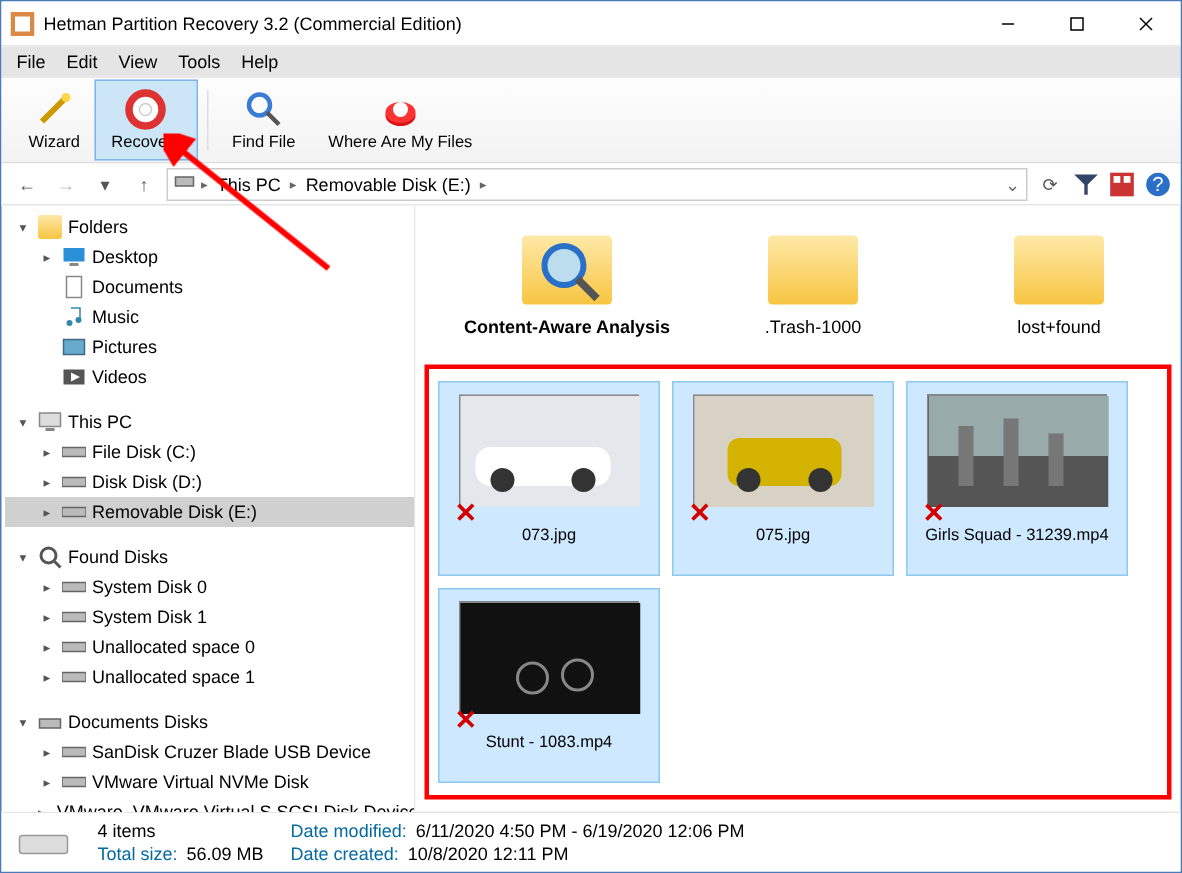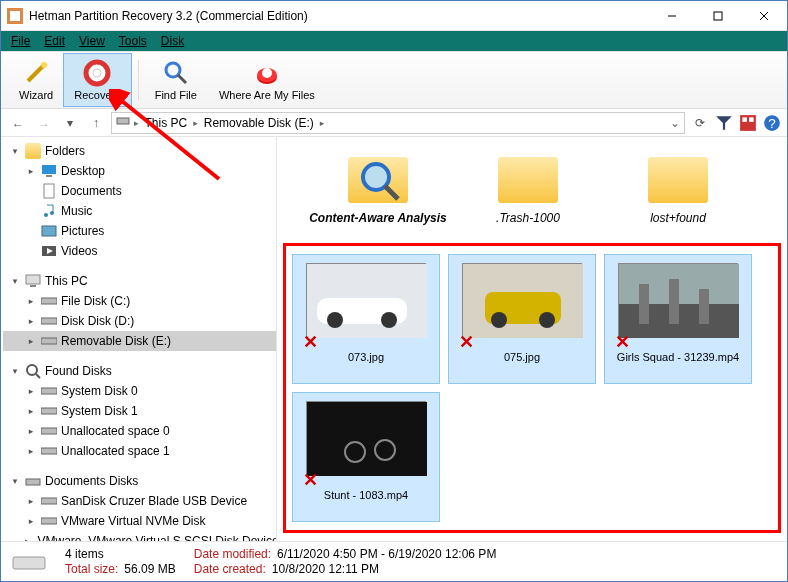--- a/index.html
+++ b/index.html
@@ -4,21 +4,21 @@
 <style>
   * { box-sizing: border-box; margin: 0; padding: 0; font-family: "Segoe UI", Tahoma, sans-serif; font-size: 12px; }
   html, body { width: 788px; height: 582px; overflow: hidden; background: #fff; }
   .window { width: 788px; height: 582px; border: 1px solid #4a7ab8; display: flex; flex-direction: column; background: #fff; position: relative; }
   .titlebar { height: 30px; display: flex; align-items: center; padding: 0 0 0 6px; background: #fff; border-bottom: 1px solid #e5e5e5; }
   .titlebar .app-icon { width: 16px; height: 16px; margin-right: 6px; }
   .titlebar .title { flex: 1; color: #000; }
   .titlebar .win-btns { display: flex; }
   .titlebar .win-btn { width: 46px; height: 30px; display: flex; align-items: center; justify-content: center; }
   .titlebar .win-btn svg { width: 10px; height: 10px; }
-  .menubar { height: 20px; display: flex; align-items: center; padding: 0 4px; gap: 2px; background:#0f766e;text-decoration:underline; }
+  .menubar { height: 20px; display: flex; align-items: center; padding: 0 4px; gap: 2px; background:#e5e5e5; }
   .menubar span { padding: 2px 6px; }
   .toolbar { height: 58px; display: flex; align-items: center; padding: 0 8px; background: linear-gradient(#fdfdfd,#f3f3f3); border-top:1px solid #e5e5e5; border-bottom:1px solid #ddd; }
   .tool { display: flex; flex-direction: column; align-items: center; padding: 2px 10px; height: 54px; justify-content: center; }
   .tool.active { background: #cde6f7; border:1px solid #7eb4ea; }
   .tool .ticon { width: 28px; height: 28px; display:flex;align-items:center;justify-content:center; }
   .tool .tlabel { margin-top: 2px; font-size: 11px; }
   .sep { width: 1px; height: 40px; background: #ddd; margin: 0 6px; }
   .navbar { height: 28px; display: flex; align-items: center; padding: 0 6px; gap: 4px; border-bottom: 1px solid #e5e5e5; background:#fff; }
   .nav-btn { width:22px; height:22px; display:flex;align-items:center;justify-content:center; color:#555; }
   .nav-btn.disabled { color:#bbb; }
@@ -29,36 +29,36 @@
   .right-icons .ricon { width:18px;height:18px; display:flex;align-items:center;justify-content:center; }
   .body { flex:1; display:flex; overflow:hidden; }
   .sidebar { width: 276px; border-right:1px solid #e5e5e5; overflow-y:auto; padding:4px 0 4px 2px; background:#fff; }
   .tree-node { display:flex; align-items:center; height:20px; padding: 0 4px; gap:4px; white-space:nowrap; }
   .tree-node .tw { width:12px; text-align:center; color:#555; font-size:9px; }
   .tree-node.selected { background:#d0d0d0; }
   .tree-node .ticon2 { width:16px; height:16px; display:flex;align-items:center;justify-content:center; }
   .indent0 { padding-left: 6px; }
   .indent1 { padding-left: 22px; }
   .content { flex:1; position:relative; overflow:auto; padding: 12px 6px 6px 6px; background:#fff; }
-  .folder-row { display:flex; margin-bottom: 18px; padding-left:20px;font-style:italic; }
+  .folder-row { display:flex; gap: 14px; margin-bottom: 18px; padding-left:20px; }
   .folder-item { width:150px; text-align:center; }
   .folder-item .fldicon { width:60px; height:46px; margin:8px auto 8px auto; }
   .folder-item .flabel { font-size:12px; }
   .folder-item .flabel.bold { font-weight:600; }
   .sel-box { border:3px solid #ff0000; padding:8px 6px; display:flex; flex-wrap:wrap; gap:8px; align-content:flex-start; }
   .file-tile { width:148px; height:130px; background:#cde8ff; border:1px solid #8cc8f0; display:flex; flex-direction:column; align-items:center; justify-content:flex-start; padding:8px 4px 4px 4px; position:relative; }
   .file-tile .thumb { width:120px; height:74px; background:#222; border:1px solid #888; margin-bottom:14px; position:relative; }
   .file-tile .thumb.light { background:#ccd; }
   .file-tile .delmark { position:absolute; left:10px; bottom:30px; font-weight:bold; color:#d40000; font-size:18px; }
   .file-tile .flbl { font-size:11px; text-align:center; }
   .statusbar { height:40px; border-top:1px solid #e5e5e5; display:flex; align-items:center; padding: 2px 10px; gap:18px; background:#fff; font-size:11px; }
   .statusbar .sicon { width:36px; height:22px; }
   .statusbar .scol { display:flex; flex-direction:column; gap:1px; }
   .statusbar .srow { display:flex; gap:6px; }
-  .statusbar .slabel { color:#b91c1c; }
+  .statusbar .slabel { color:#0369a1; }
   .arrow-annot { position:absolute; left:108px; top:88px; pointer-events:none; z-index: 50; }
   .yellow-folder { background: linear-gradient(#ffe9a8,#f7c542); border-radius:2px; }
 </style>
 </head>
 <body>
 
 <div class="window">
 
   <div class="titlebar">
     <span class="app-icon">
@@ -86,21 +86,21 @@
           </svg>
         </div>
     </div>
   </div>
 
   <div class="menubar">
     <span>File</span>
     <span>Edit</span>
     <span>View</span>
     <span>Tools</span>
-    <span>Disk</span>
+    <span>Help</span>
   </div>
 
   <div class="toolbar">
     <div class="tool">
       <span class="ticon">
         <svg viewBox="0 0 28 28">
             <line x1="6" y1="22" x2="22" y2="6" stroke="#c90" stroke-width="4"></line>
             <circle cx="22" cy="6" r="3" fill="#ffd54a"></circle>
           </svg>
       </span>

